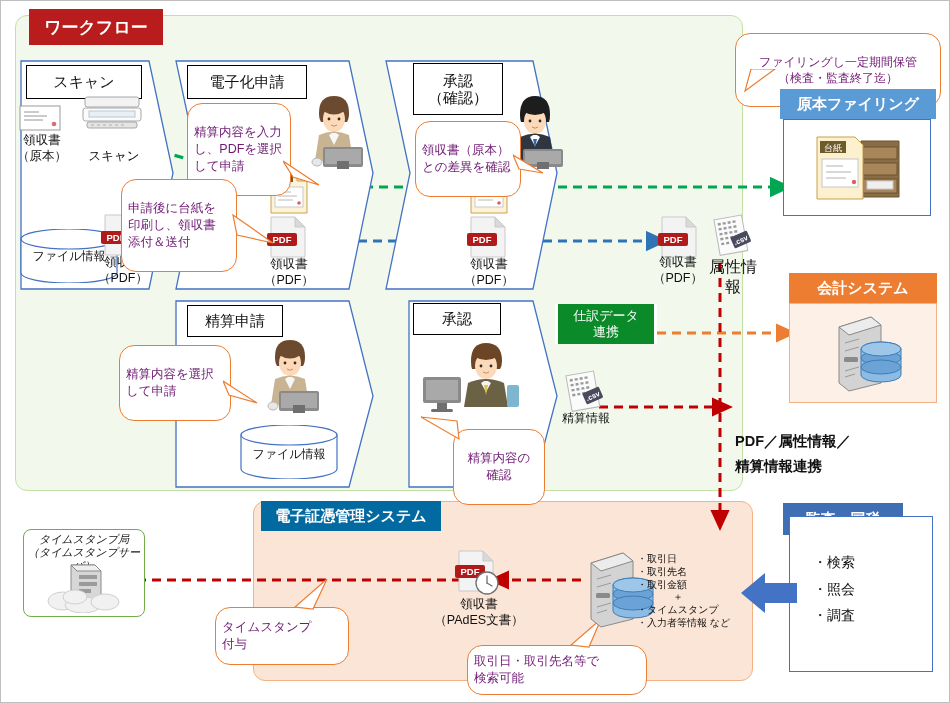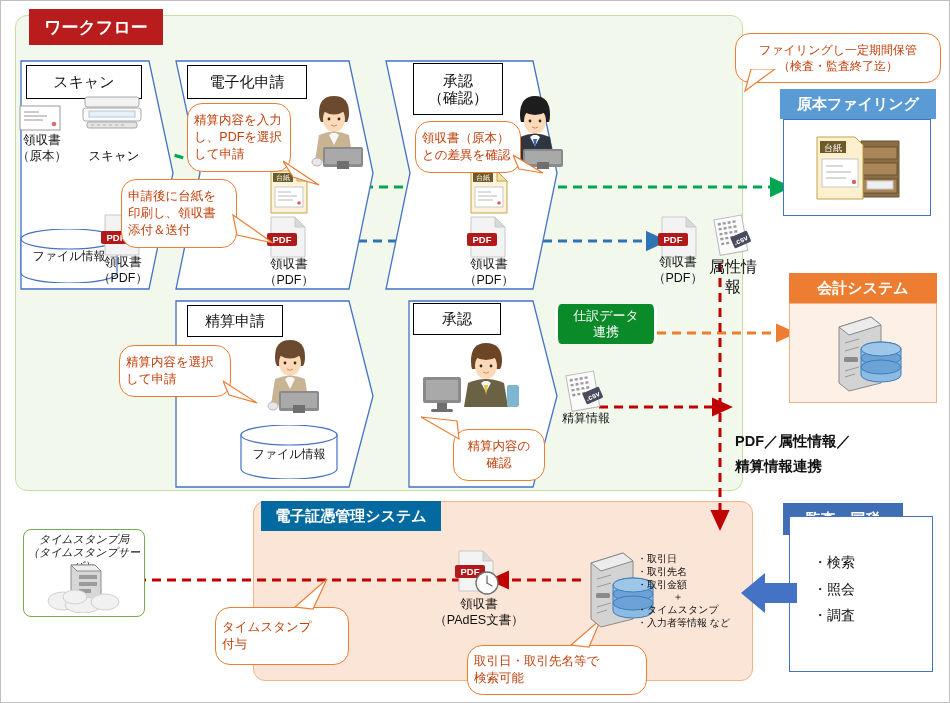--- a/index.html
+++ b/index.html
@@ -18,21 +18,21 @@
   .tab{display:flex;align-items:center;justify-content:center;color:#fff;font-weight:bold;}
   .tab-workflow{left:28px;top:8px;width:134px;height:36px;background:#b91c1c;font-size:17px;}
   .tab-edoc{left:260px;top:500px;width:180px;height:30px;background:#0369a1;font-size:15px;}
 
   
   .stagebox{border:1.3px solid #000;background:#fff;display:flex;align-items:center;
       justify-content:center;text-align:center;font-size:15px;color:#111;line-height:1.15;}
 
   
   .callout{border:1.3px solid #ed7d31;background:#fff;border-radius:15px;
-     font-size:12.5px;color:#c2410c;line-height:1.35;padding:8px 6px;}
+     font-size:12.5px;color:#701a75;line-height:1.35;padding:20px 6px;}
 
   
   .card{background:#fff;border:1.2px solid #4472c4;}
   .card-hd{color:#fff;font-weight:bold;font-size:15px;display:flex;align-items:center;
      justify-content:center;}
   .hd-blue{background:#5b9bd5;}
   .hd-orange{background:#ed7d31;}
   .hd-navy{background:#3f6eb5;}
   .card-orange-body{background:#fdf0e6;border:1.2px solid #f4b183;}
 
@@ -399,21 +399,21 @@
   </svg>
 
   <div class="abs callout" style="left:466px;top:644px;width:180px;height:50px;display:flex;align-items:center;">
     <span style="white-space:pre-line">取引日・取引先名等で
 検索可能</span>
   </div>
   <svg class="abs" style="left:560px;top:618px;width:46px;height:32px;" viewBox="0 0 46 32">
     <path d="M40,0 L10,26 L28,28 Z" fill="#fff" stroke="#ed7d31" stroke-width="1.2"></path>
   </svg>
 
-  <div class="abs greenblock" style="left:554px;top:303px;width:102px;height:40px;flex-direction:column;border-radius:6px;">
+  <div class="abs greenblock" style="left:554px;top:303px;width:102px;height:40px;flex-direction:column;">
     <span>仕訳データ</span>
     <span>連携</span>
   </div>
 
   <svg class="abs" style="left:560px;top:368px;width:46px;height:46px;" viewBox="0 0 46 46">
     <g transform="rotate(-10 23 23)">
       <rect x="8" y="4" width="28" height="36" fill="#fbfbfb" stroke="#b9b9b9"></rect>
       <g fill="#9b9b9b">
         <rect x="11" y="8" width="3" height="2.4"></rect>
           <rect x="16" y="8" width="3" height="2.4"></rect>

